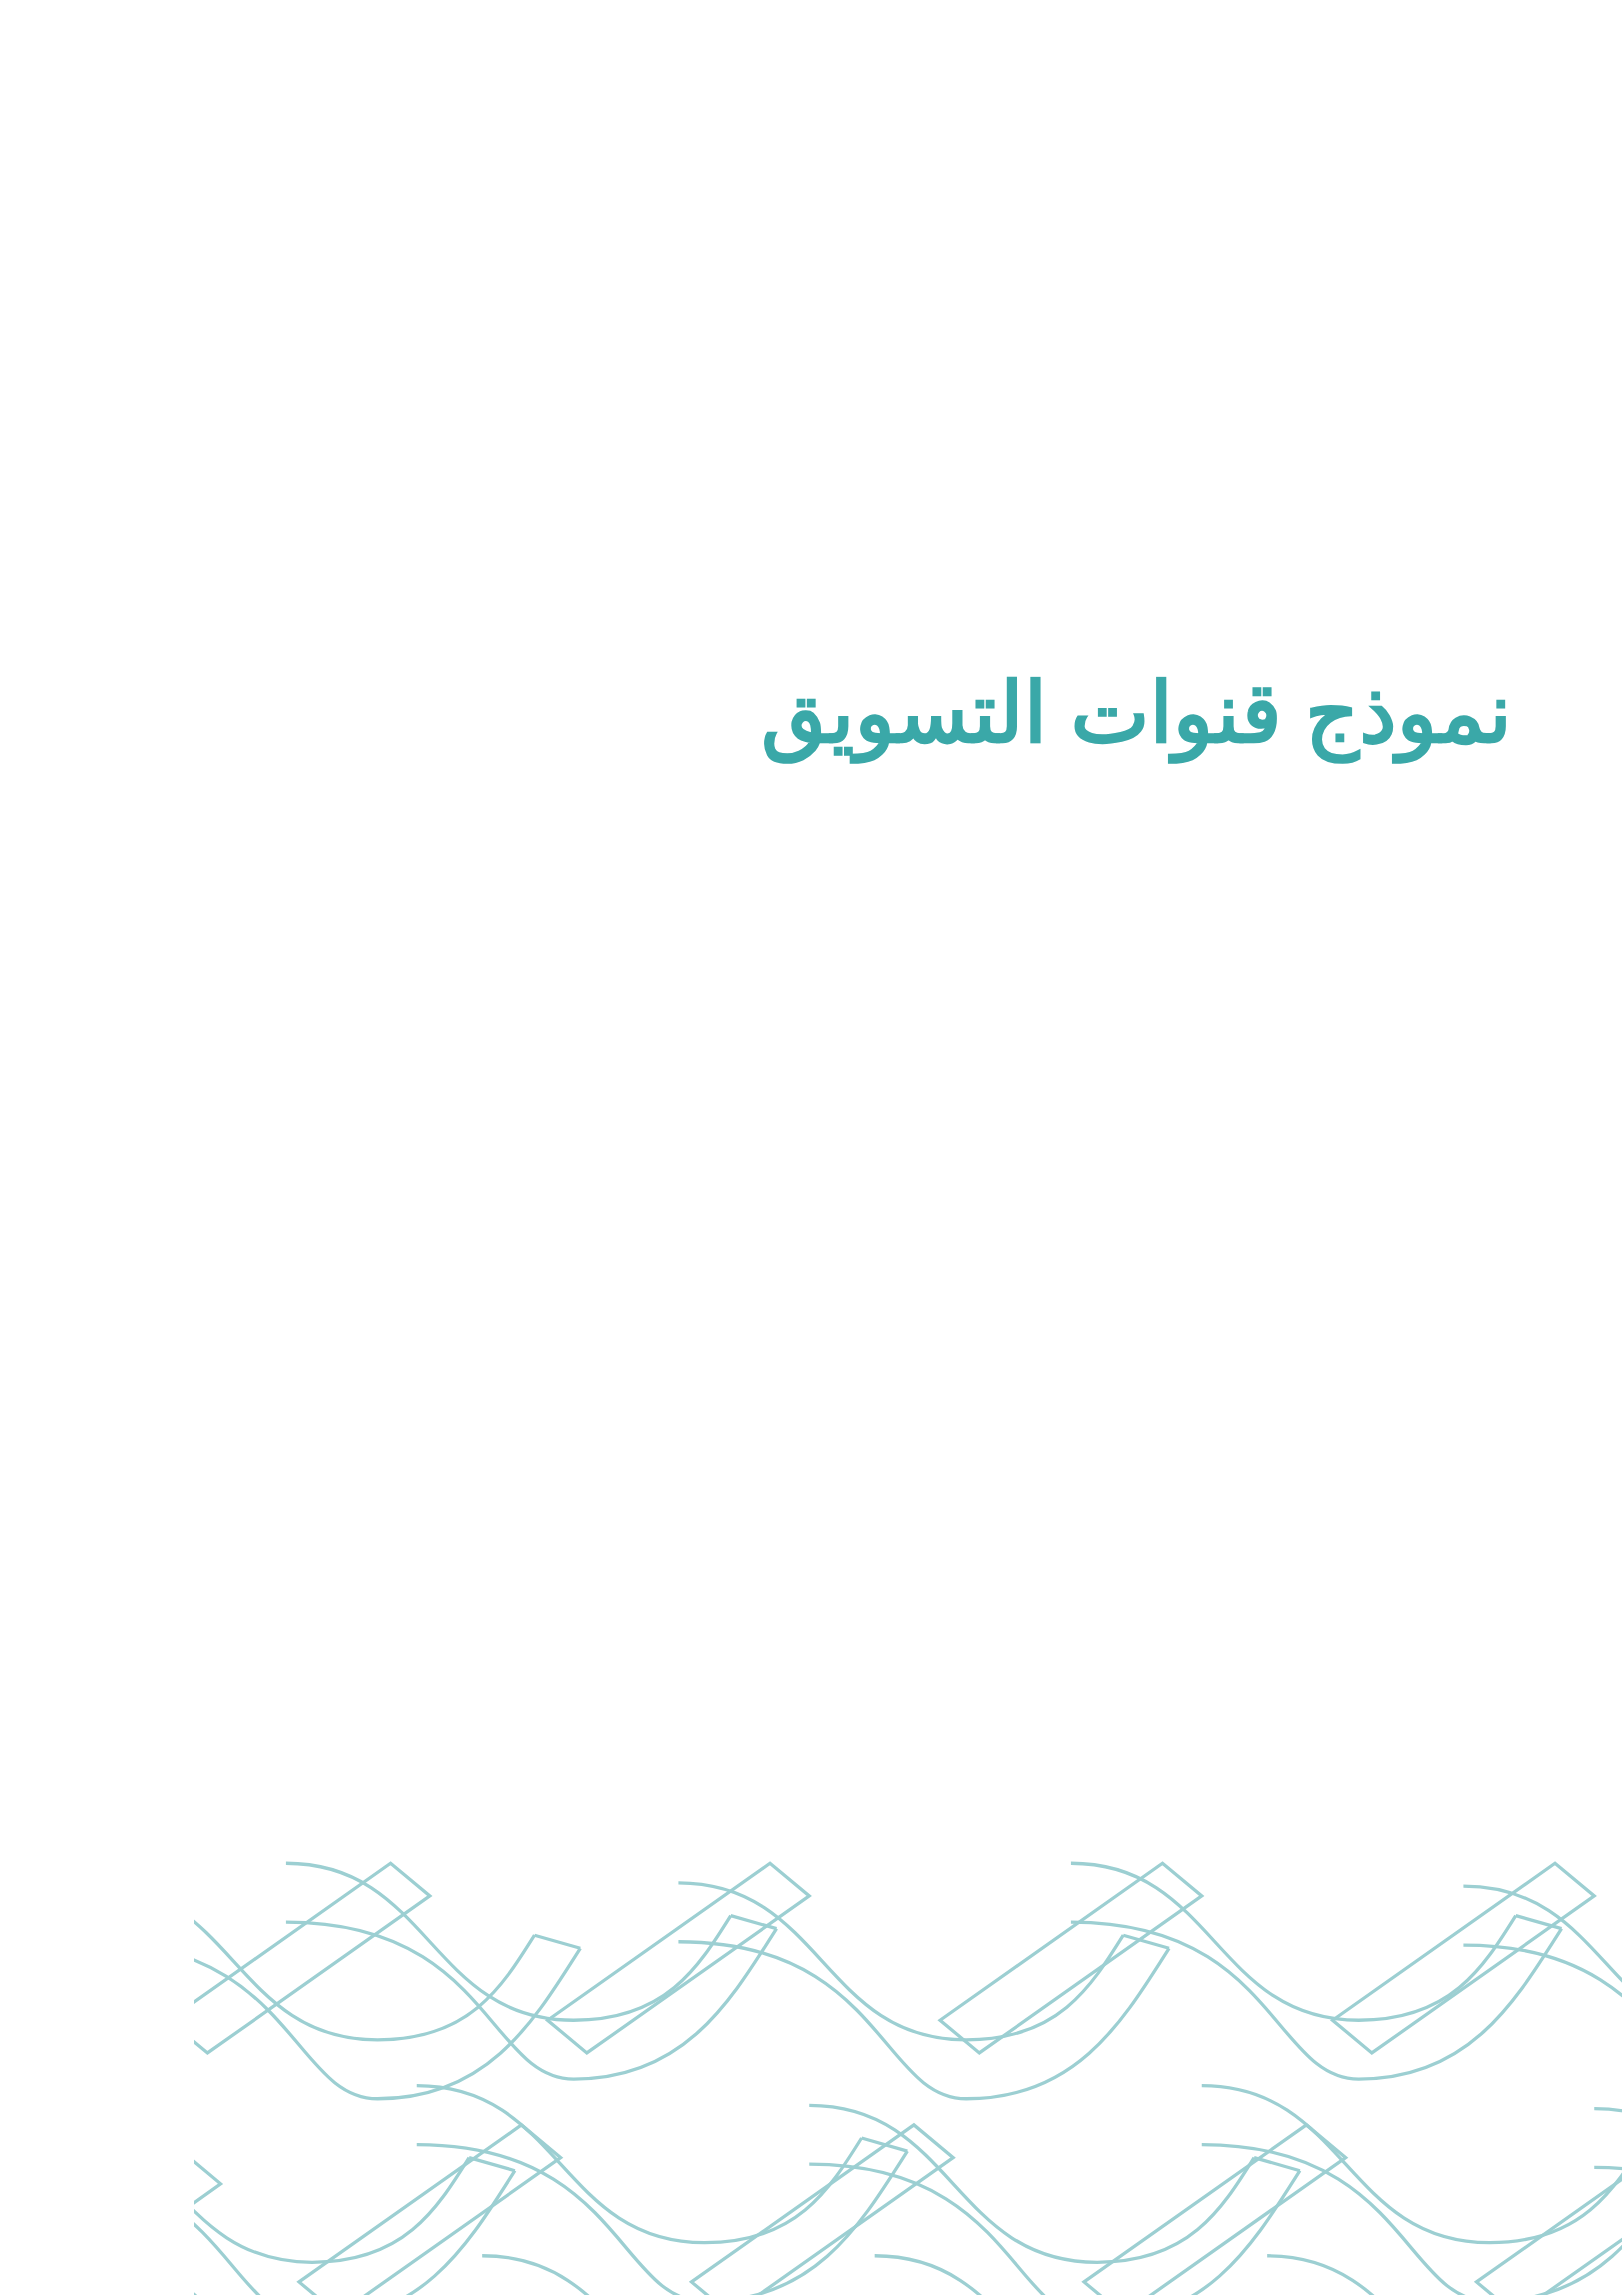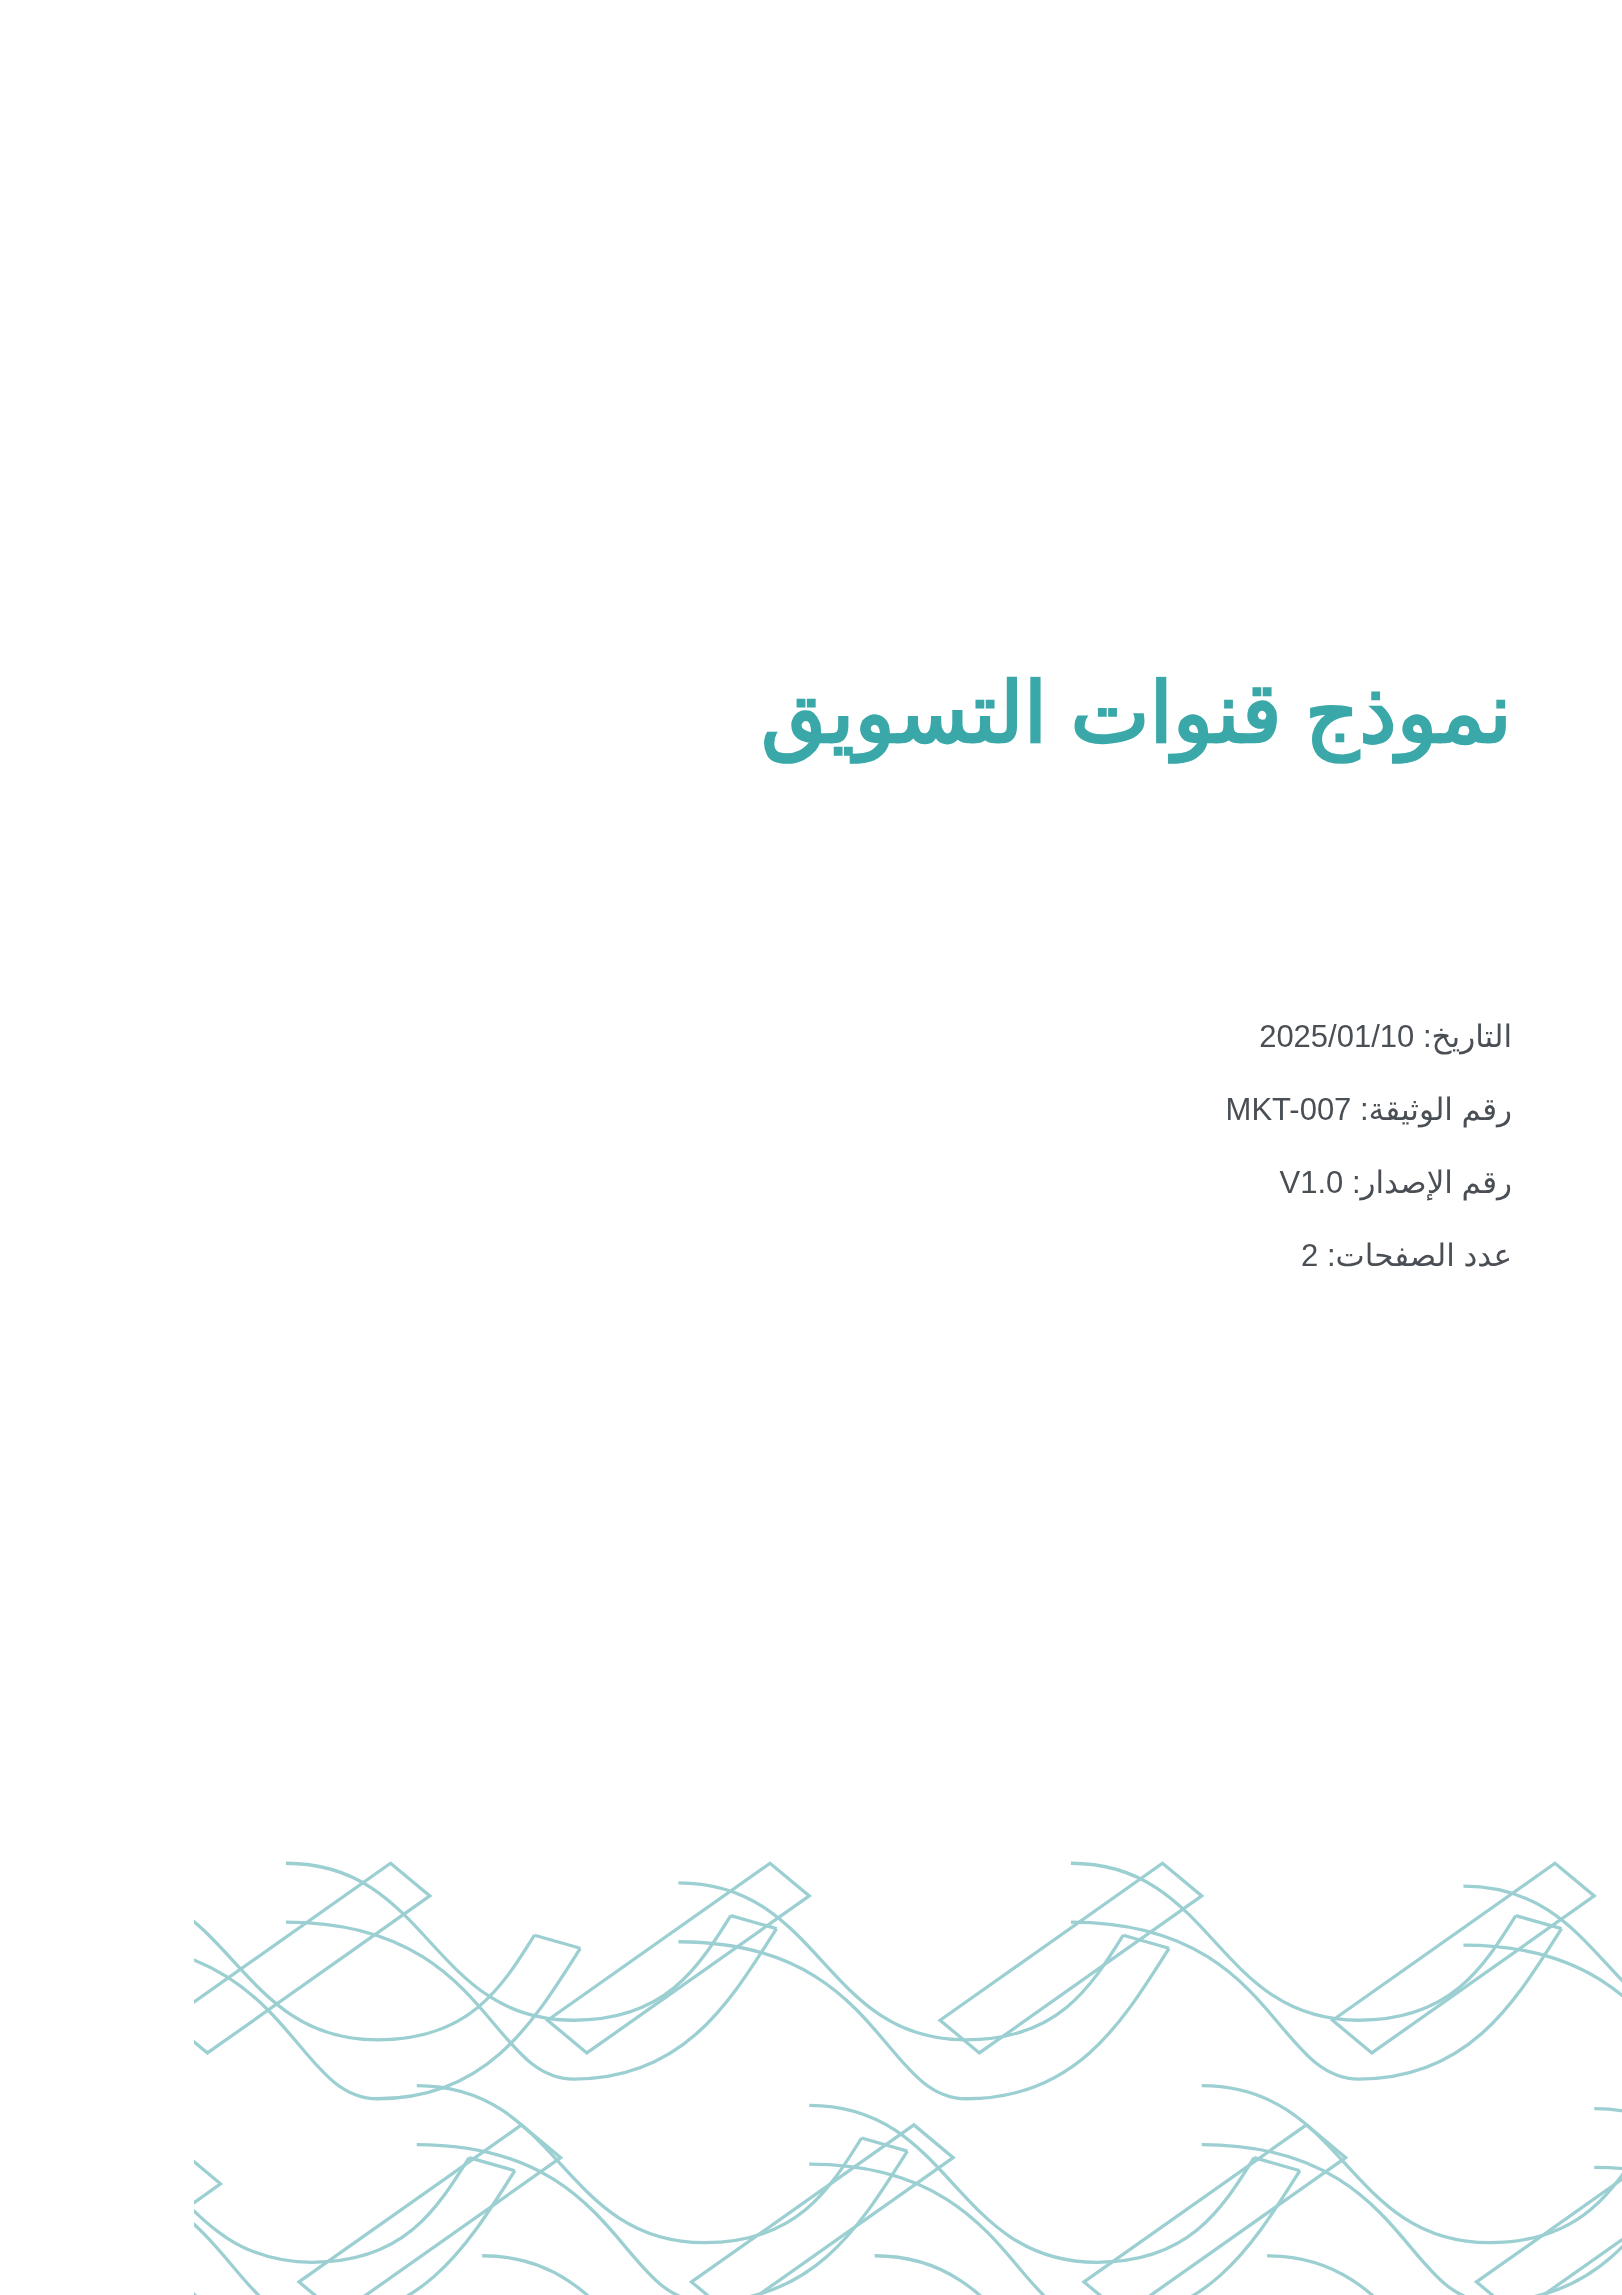--- a/index.html
+++ b/index.html
@@ -83,26 +83,20 @@
 </style>
 </head>
 <body>
 
 <div class="page">
 
   <div class="title-block">
     <h1 class="doc-title">نموذج قنوات التسويق</h1>
   </div>
 
-  <div class="meta-block">
-    <p class="meta-line">التاريخ: 2025/01/10</p>
-    <p class="meta-line">رقم الوثيقة: MKT-007</p>
-    <p class="meta-line">رقم الإصدار: V1.0</p>
-    <p class="meta-line">عدد الصفحات: 2</p>
-  </div>
 
   <div class="deco">
     <svg width="1623" height="471" viewBox="0 0 2480 720" xmlns="http://www.w3.org/2000/svg">
       <g fill="none" stroke="#9ccfd2" stroke-width="5">
 
         <g>
           <path d="M-160 90 C 60 90, 60 330, 280 330 C 420 330, 470 250, 520 170"></path>
           <path d="M-160 180 C 150 180, 150 420, 280 420 C 450 420, 520 300, 590 190"></path>
           <path d="M520 170 L 590 190"></path>
 

